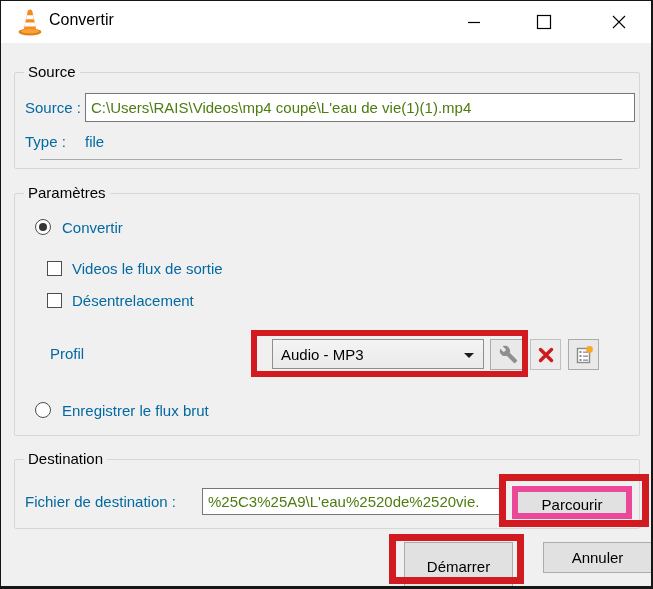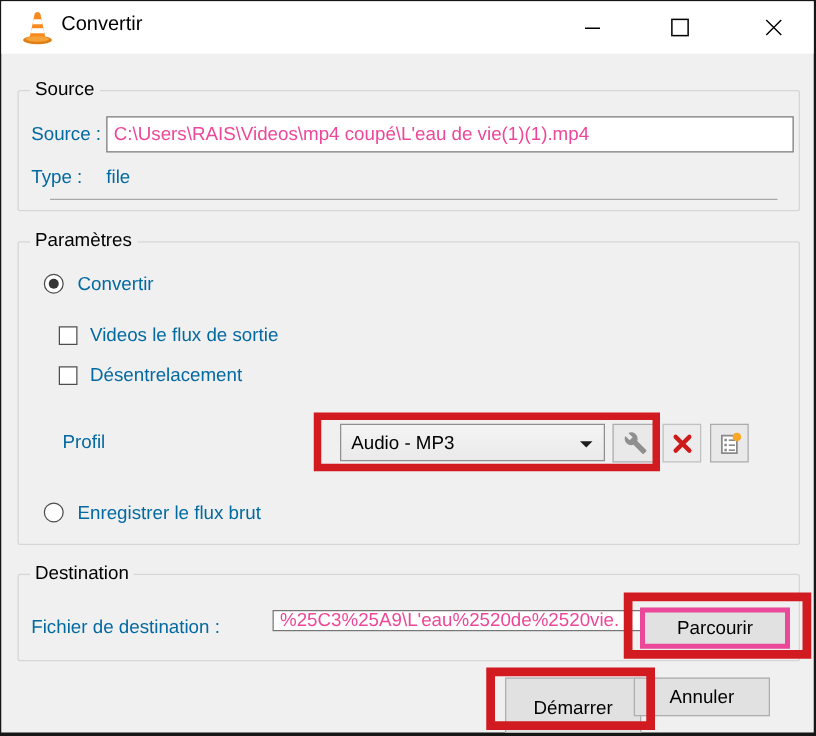--- a/index.html
+++ b/index.html
@@ -28,25 +28,25 @@
   .legend { position:absolute; top:-10px; left:9px; background:#f0f0f0; padding:0 4px; color:#000; }
 
   #source-group { left:13px; top:71px;  width:626px; height:97px;  }
   #params-group { left:13px; top:192px; width:626px; height:243px; }
   #dest-group   { left:13px; top:458px; width:626px; height:70px;  }
 
   .lbl { position:absolute; white-space:nowrap; color:#0369a1; }
 
   .text-input {
     position:absolute; background:#ffffff; border:1px solid #767676;
-    font-family:"Liberation Sans", sans-serif; font-size:15px; color:#ec4899;
+    font-family:"Liberation Sans", sans-serif; font-size:15px; color:#4d7c0f;
     padding:0 5px; outline:none;
   }
   #source-input { left:70px; top:20px; width:550px; height:29px; }
-  #dest-input   { left:203px; top:28px; width:298px; height:17px; }
+  #dest-input   { left:187px; top:28px; width:298px; height:27px; }
 
   .divider { position:absolute; left:25px; top:86px; width:582px; height:0; border-top:1px solid #a9a9a9; }
 
   
   .radio {
     position:absolute; width:16px; height:16px; border:1px solid #4d4d4d;
     border-radius:50%; background:#fff;
   }
   .radio.selected::after {
     content:""; position:absolute; left:3px; top:3px; width:8px; height:8px;
@@ -72,23 +72,23 @@
   #wrench-btn { left:475px; width:37px; }
   #delete-profile-btn { left:515px; width:31px; background:#ececec; border-color:#c0c0c0; }
   #new-profile-btn { left:553px; width:31px; }
 
   
   .push-btn {
     position:absolute; background:#e1e1e1; border:1px solid #adadad;
     font-family:"Liberation Sans", sans-serif; font-size:15px; color:#000;
     display:flex; align-items:center; justify-content:center; cursor:default;
   }
-  #browse-btn { left:497px; top:26px; width:120px; height:33px; border:4px solid #ec4899; }
+  #browse-btn { left:497px; top:26px; width:120px; height:33px; border:6px solid #ec4899;align-items:flex-end; }
   #start-btn  { left:403px; top:541px; width:109px; height:48px;text-align:center; }
-  #cancel-btn { left:506px; top:541px; width:109px; height:31px; }
+  #cancel-btn { left:542px; top:541px; width:109px; height:31px; }
 
   
   .hl { position:absolute; border-style:solid; border-color:#d21b21; pointer-events:none; background:transparent; }
   #hl-profile { left:250px; top:329px; width:277px; height:47px; border-width:6px; }
   #hl-browse  { left:498px; top:473px; width:150px; height:53px; border-width:7px; }
   #hl-start   { left:388px; top:533px; width:135px; height:50px; border-width:7px; }
 </style>
 </head>
 <body>
 

